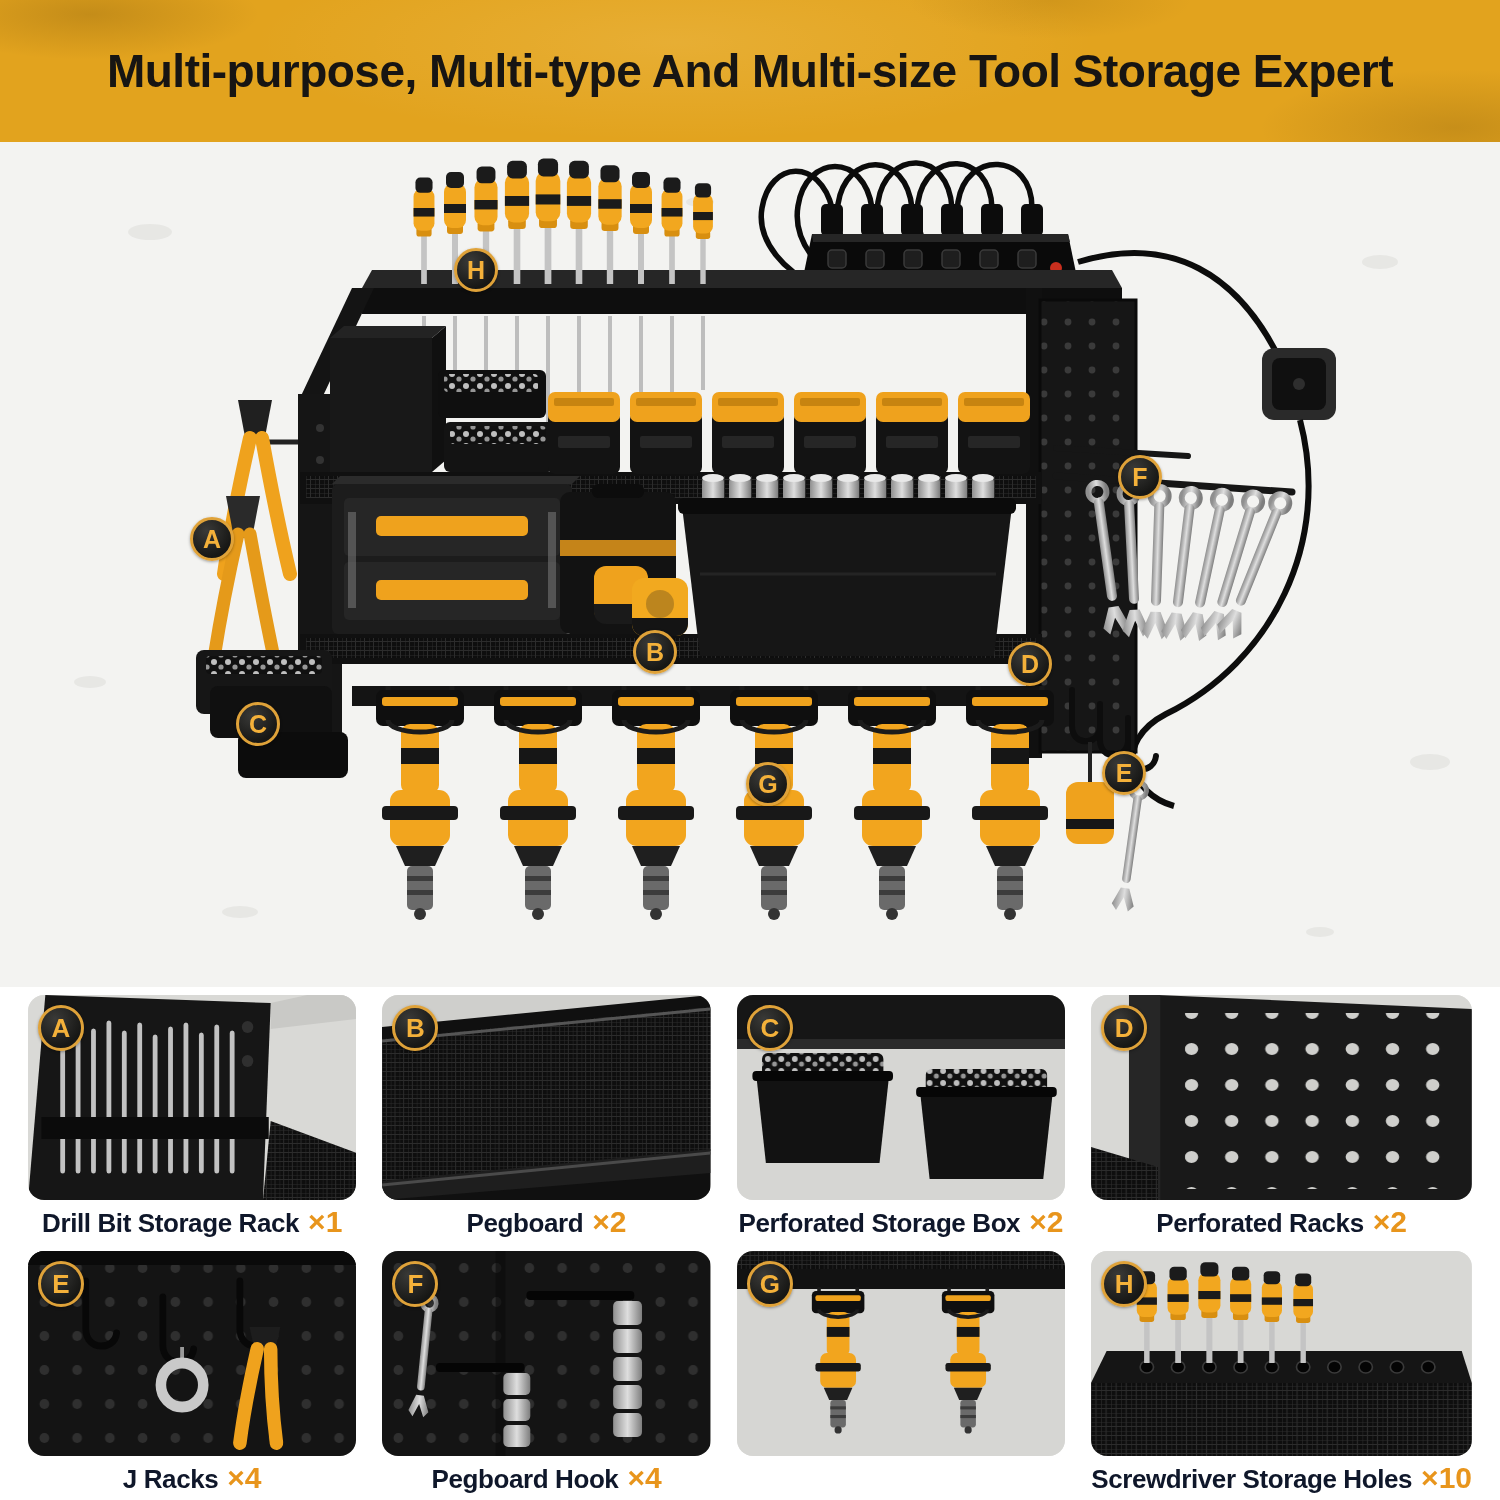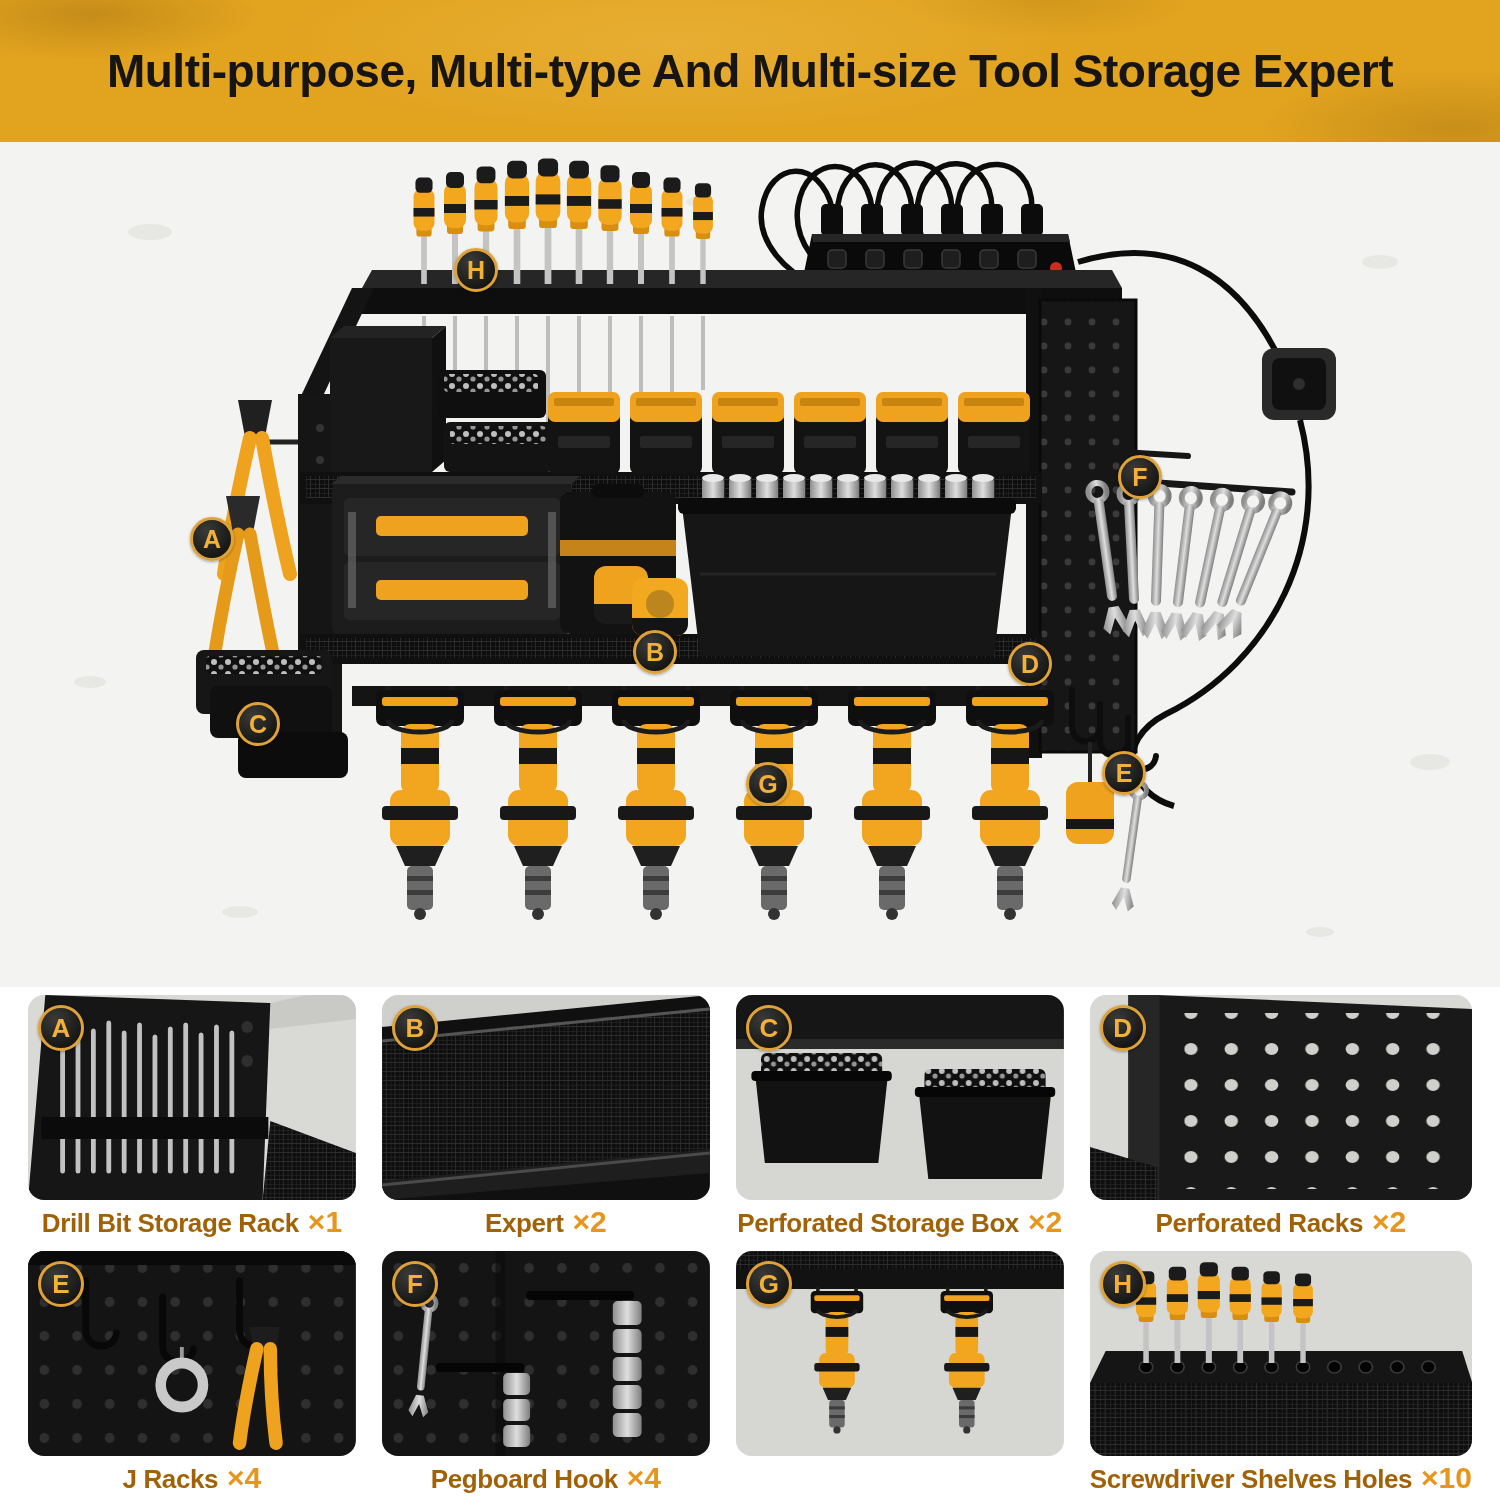--- a/index.html
+++ b/index.html
@@ -38,21 +38,21 @@
   
   .features{
     flex:1;display:grid;grid-template-columns:repeat(4,1fr);
     column-gap:26px;row-gap:10px;padding:8px 28px 4px;
   }
   .card{margin:0;display:flex;flex-direction:column;}
   .thumb{position:relative;height:205px;border-radius:16px;background:#e9e9e7;overflow:hidden;}
   .thumb svg{display:block;width:100%;height:100%;}
   .card-badge{left:10px;top:10px;width:46px;height:46px;font-size:26px;}
   .cap{display:flex;align-items:baseline;justify-content:center;gap:9px;margin-top:5px;height:34px;white-space:nowrap;}
-  .fname{font-size:26px;font-weight:700;color:#a16207;letter-spacing:-0.4px;}
+  .fname{font-size:26px;font-weight:700;color:#0f172a;letter-spacing:-0.4px;}
   .fcount{font-size:30px;font-weight:800;color:#E8951C;}
 </style>
 </head>
 <body>
 
 <svg width="0" height="0" style="position:absolute" aria-hidden="true">
   <defs>
     <linearGradient id="steel" x1="0" y1="0" x2="1" y2="0">
       <stop offset="0" stop-color="#8f8f8f"></stop>
       <stop offset="0.5" stop-color="#dedede"></stop>
@@ -440,21 +440,21 @@
           <polygon points="0,44 341,12 341,156 0,188" fill="url(#mesh)"></polygon>
           <line x1="0" y1="46" x2="341" y2="14" stroke="#555555" stroke-width="3"></line>
           <polygon points="0,186 341,154 341,178 0,205" fill="#1e1e1e"></polygon>
           <line x1="0" y1="190" x2="341" y2="158" stroke="#4a4a4a" stroke-width="3"></line>
         </svg>
         <div class="badge card-badge">
             <span>B</span>
           </div>
       </div>
       <figcaption class="cap">
-        <span class="fname">Expert</span>
+        <span class="fname">Pegboard</span>
         <span class="fcount">×2</span>
       </figcaption>
     </figure>
 
     <figure class="card">
       <div class="thumb">
         <svg viewBox="0 0 341 205" preserveAspectRatio="none">
           <rect width="341" height="205" fill="#d6d6d3"></rect>
           <rect width="341" height="44" fill="#161616"></rect>
           <rect x="0" y="44" width="341" height="10" fill="#2a2a2a"></rect>
@@ -597,19 +597,19 @@
           <use href="#sdriver" transform="translate(134,112) scale(0.86)"></use>
           <use href="#sdriver" transform="translate(162,112) scale(0.82)"></use>
           <use href="#sdriver" transform="translate(190,112) scale(0.8)"></use>
           <rect x="0" y="132" width="341" height="73" fill="url(#mesh)"></rect>
         </svg>
         <div class="badge card-badge">
             <span>H</span>
           </div>
       </div>
       <figcaption class="cap">
-        <span class="fname">Screwdriver Shelves Holes</span>
+        <span class="fname">Screwdriver Storage Holes</span>
         <span class="fcount">×10</span>
       </figcaption>
     </figure>
 
   </section>
 </div>
 
 </body></html>

